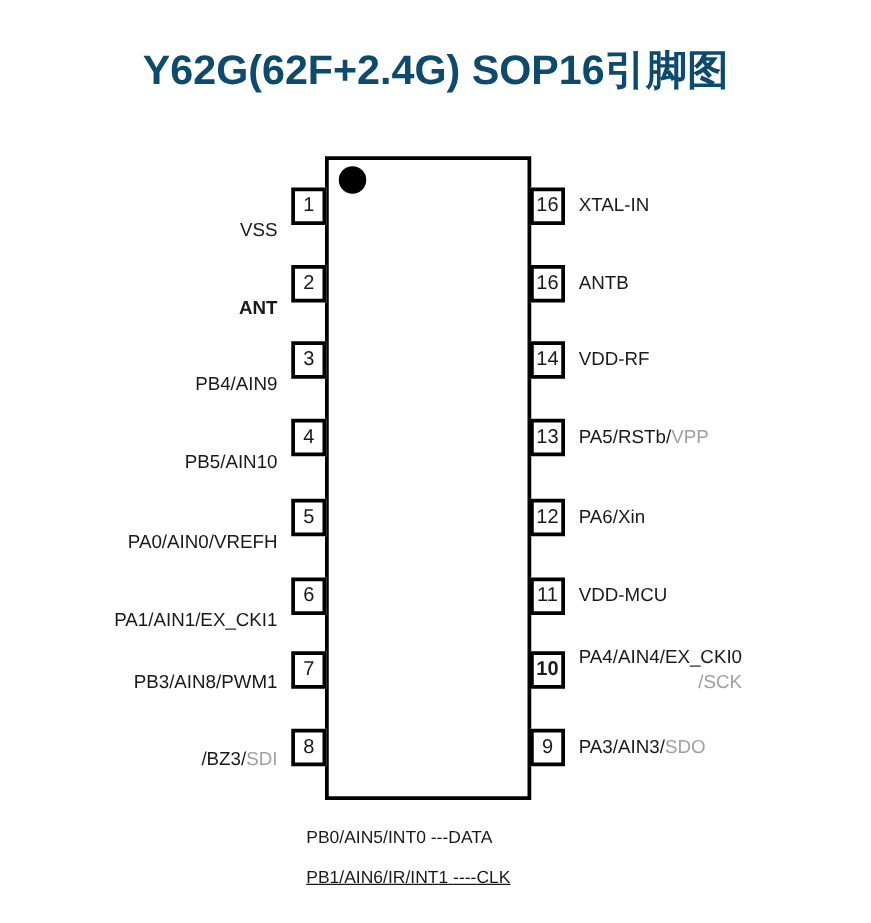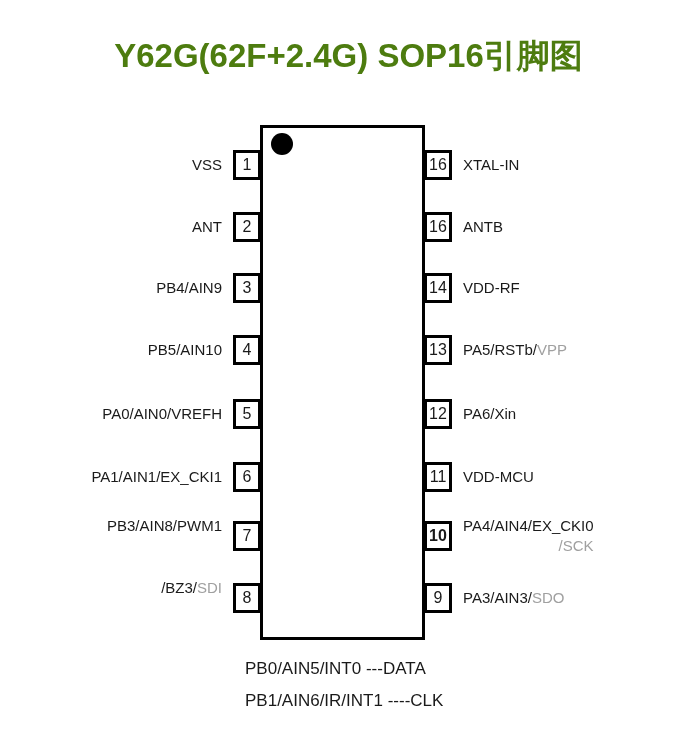--- a/index.html
+++ b/index.html
@@ -7,21 +7,21 @@
     position:relative;
     width:697px;height:738px;
     background:var(--bg,#ffffff);
     font-family:"Liberation Sans",sans-serif;
     color:var(--ink,#1a1a1a);
     overflow:hidden;
   }
   .title{
     position:absolute;top:34px;left:0;width:100%;
     text-align:center;
-    font-size:33px;font-weight:700;color:#4d7c0f;
+    font-size:33px;font-weight:700;color:#0c4a6e;
     white-space:nowrap;
   }
   .chip-body{
     position:absolute;left:260px;top:125px;
     width:165px;height:515px;
     border:3px solid var(--line,#000);
     box-sizing:border-box;background:#fff;
   }
   .pin1-dot{
     position:absolute;left:271px;top:133px;
@@ -35,26 +35,26 @@
     display:flex;align-items:center;justify-content:center;
     font-size:16px;color:var(--ink,#1a1a1a);
   }
   .pin-box.left{left:233px;}
   .pin-box.right{left:424px;}
   .pin-label{
     position:absolute;
     font-size:15px;line-height:20px;
     white-space:nowrap;color:var(--ink,#1a1a1a);
   }
-  .pin-label.left{right:475px;text-align:center;}
+  .pin-label.left{right:475px;text-align:center;margin-top:20px;}
   .pin-label.right{left:463px;text-align:right;}
   .muted{color:var(--muted,#a0a0a0);}
   .bottom-note{
     position:absolute;left:245px;
-    font-size:17px;line-height:20px;
+    font-size:14px;line-height:20px;
     white-space:nowrap;color:var(--ink,#1a1a1a);
   }
 </style>
 </head>
 <body>
 
 <div class="canvas" style="--ink: #1a1a1a; --muted: #a0a0a0; --line: #000000; --bg: #ffffff;">
   <div class="title">Y62G(62F+2.4G) SOP16引脚图</div>
 
   <div class="chip-body"></div>
@@ -63,21 +63,21 @@
   <div>
       <div class="pin-box left" style="top: 150px;">
         <span>1</span>
       </div>
       <div class="pin-label left" style="top: 155px;">
         <div><span>VSS</span></div>
       </div>
       <div class="pin-box left" style="top: 212px;">
         <span>2</span>
       </div>
-      <div class="pin-label left" style="top: 217px;">
+      <div class="pin-label left" style="top: 217px; font-weight: bold;">
         <div><span>ANT</span></div>
       </div>
       <div class="pin-box left" style="top: 273px;">
         <span>3</span>
       </div>
       <div class="pin-label left" style="top: 278px;">
         <div><span>PB4/AIN9</span></div>
       </div>
       <div class="pin-box left" style="top: 335px;">
         <span>4</span>
@@ -156,15 +156,15 @@
       </div>
       <div class="pin-box right" style="top: 583px;">
         <span>9</span>
       </div>
       <div class="pin-label right" style="top: 588px;">
         <div><span>PA3/AIN3/</span><span class="muted">SDO</span></div>
       </div>
     </div>
   <div>
       <div class="bottom-note" style="top: 659px;"><span>PB0/AIN5/INT0</span> <span>---</span><span>DATA</span></div>
-      <div class="bottom-note" style="top: 691px;"><span>PB1/AIN6/IR/INT1</span> <span>----</span><span>CLK</span></div>
+      <div class="bottom-note" style="top: 691px; text-decoration: underline;"><span>PB1/AIN6/IR/INT1</span> <span>----</span><span>CLK</span></div>
     </div>
 </div>
 
 </body></html>

